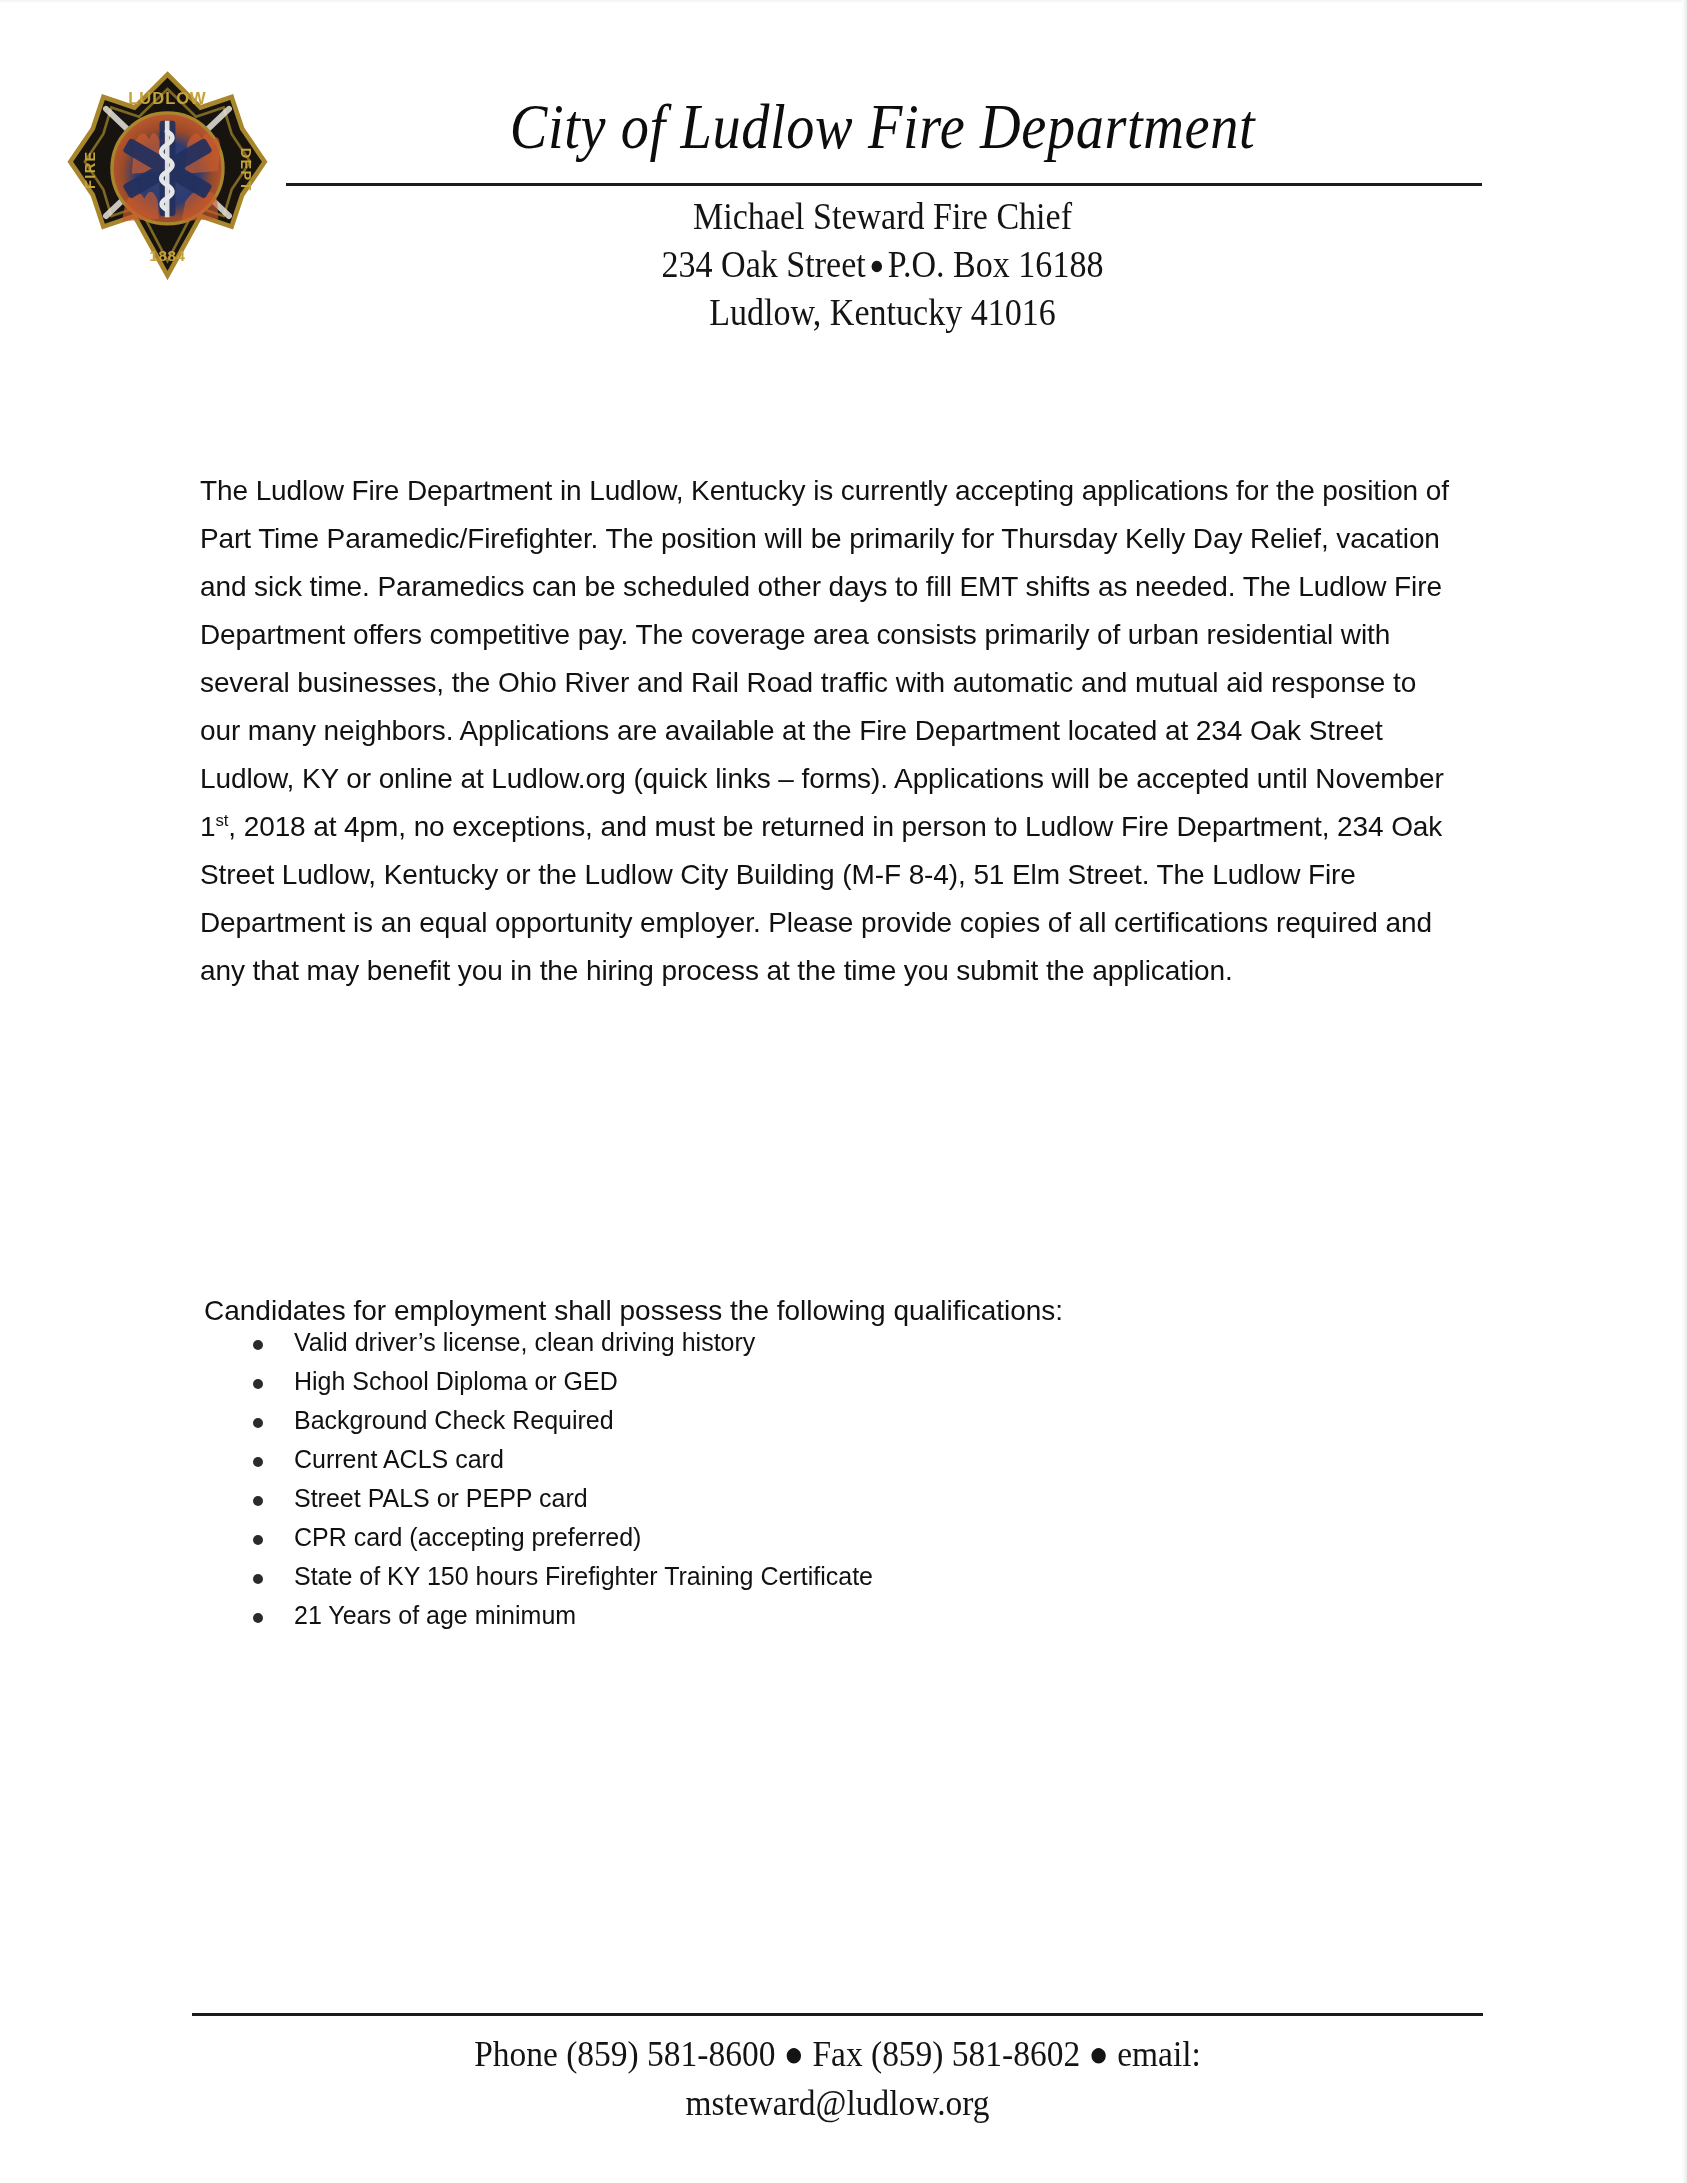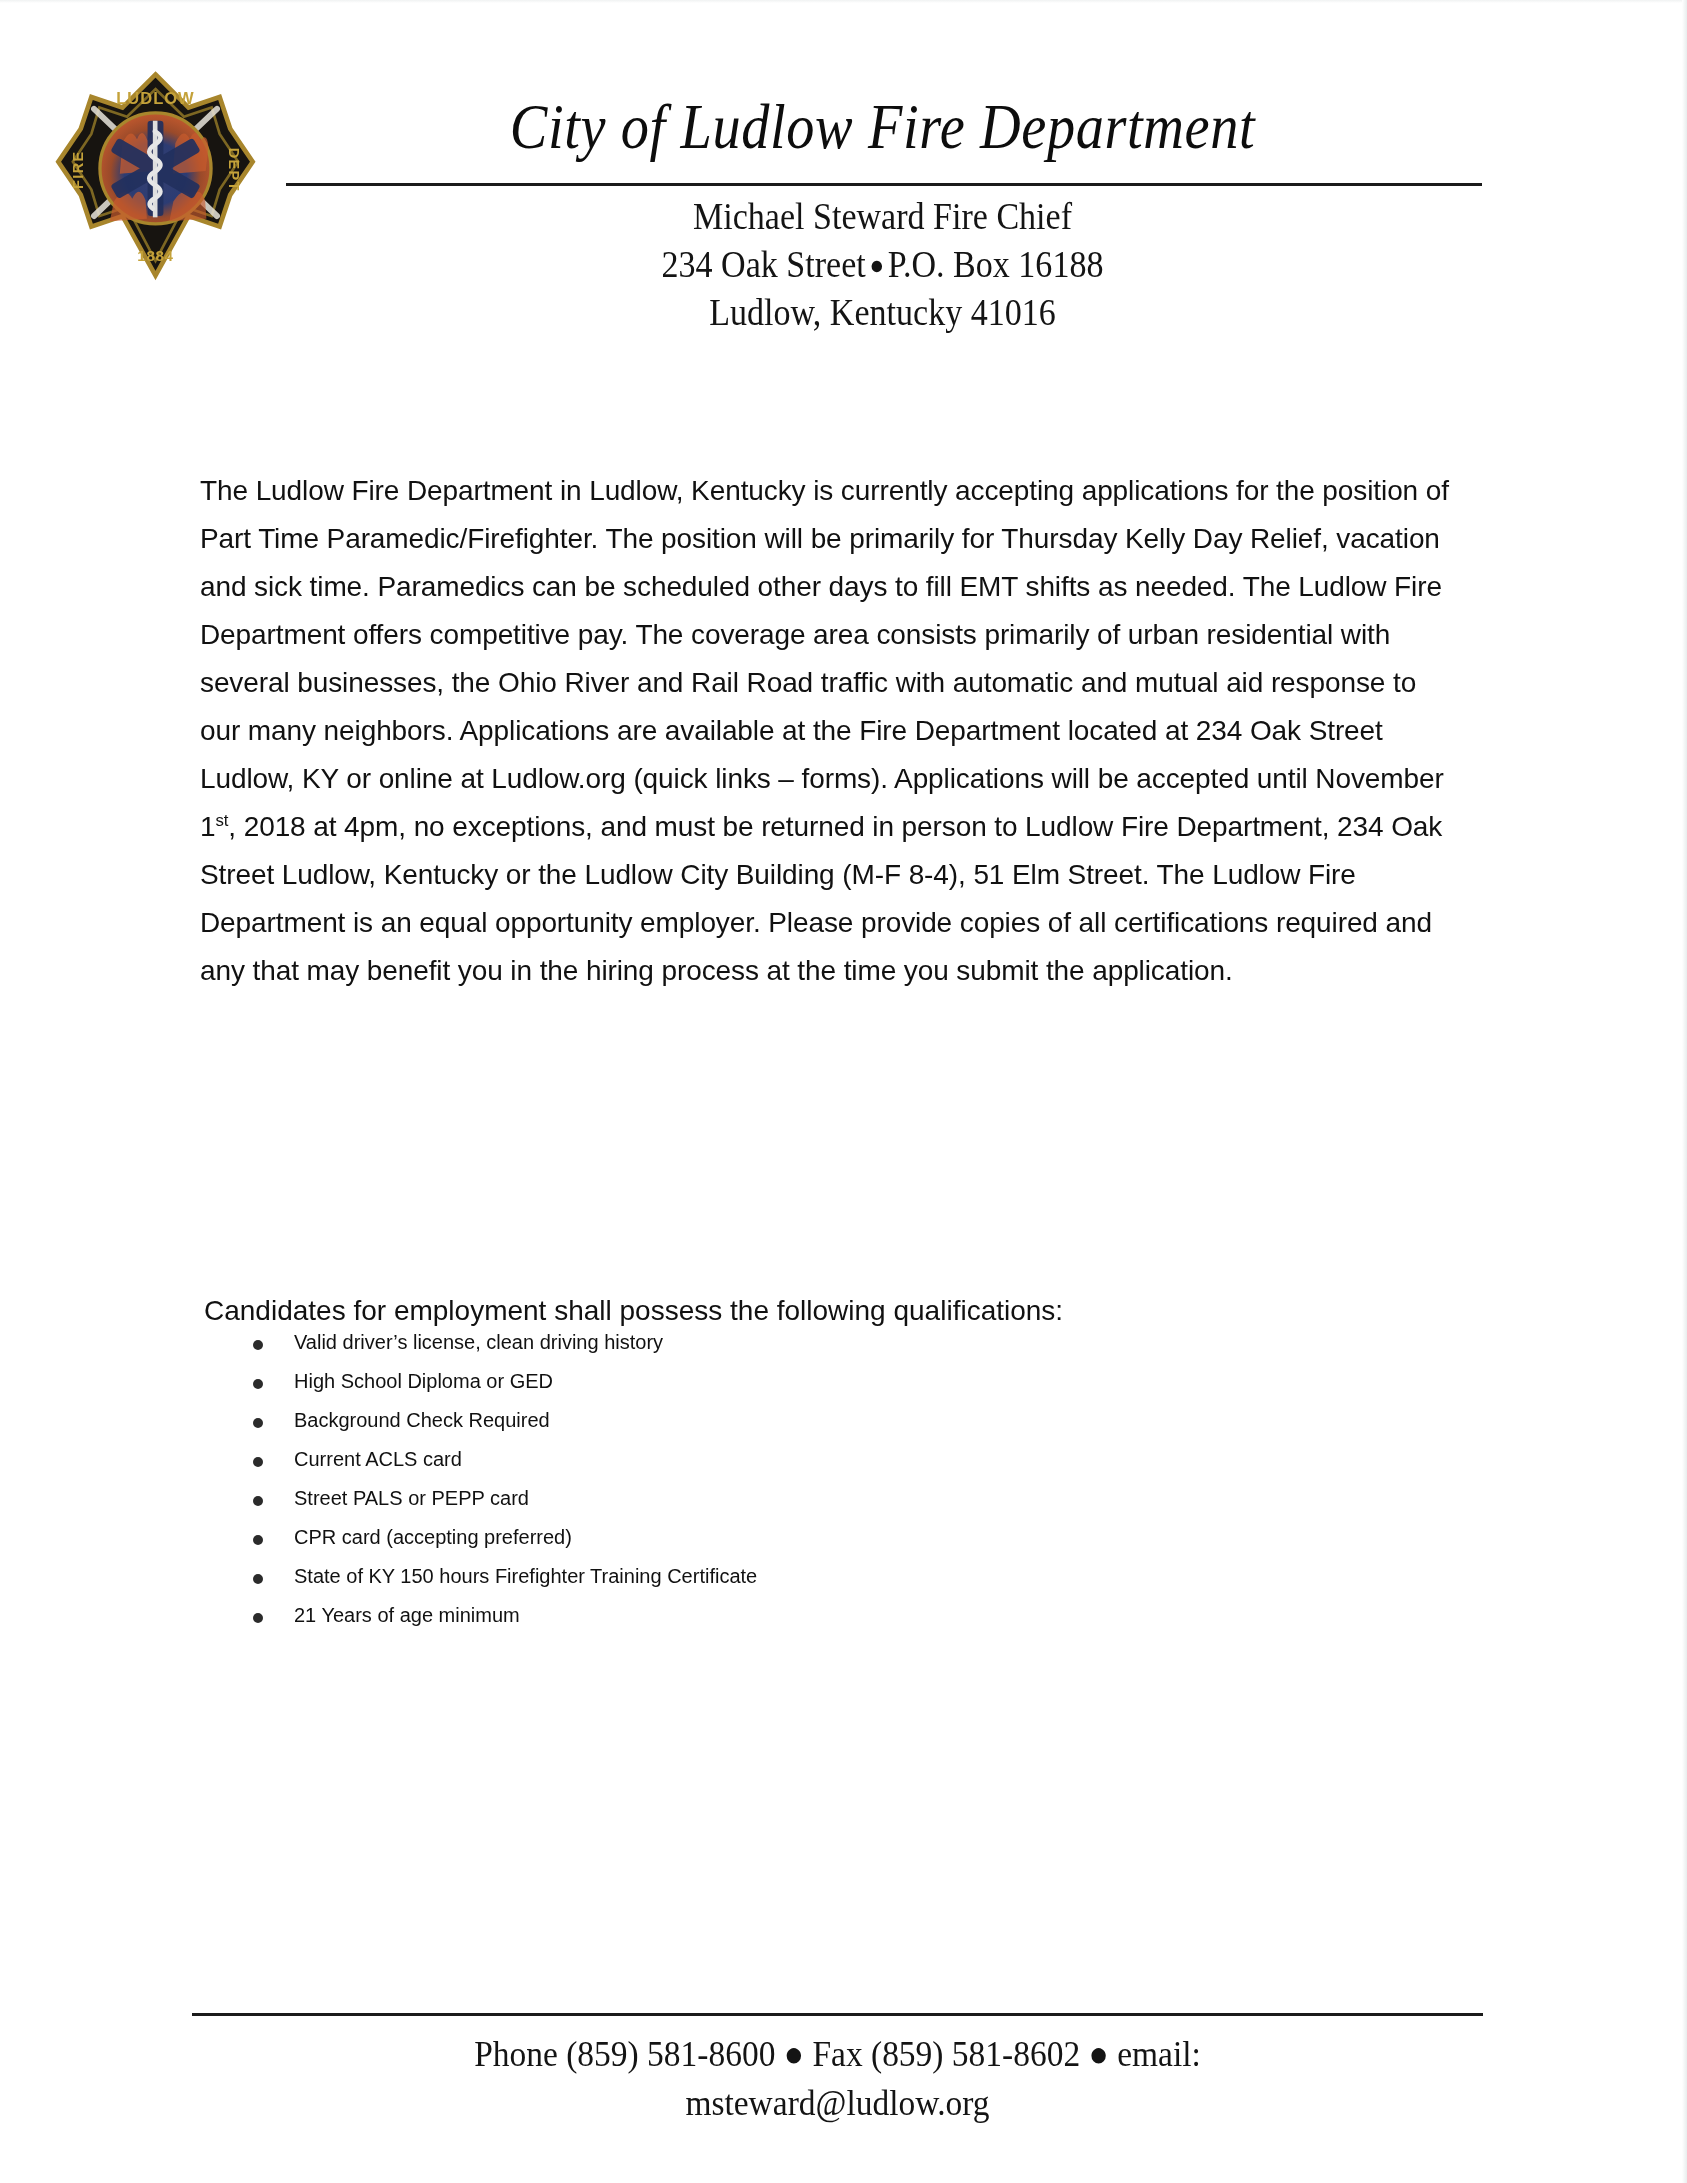--- a/index.html
+++ b/index.html
@@ -35,21 +35,21 @@
   
   .header {
     position: absolute;
     top: 0; left: 0;
     width: 1687px;
     height: 344px;
   }
 
   .logo-badge {
     position: absolute;
-    left: 53px;
+    left: 65px;
     top: 69px;
     width: 205px;
     height: 212px;
   }
   .logo-badge svg { display: block; width: 100%; height: 100%; }
 
   .letterhead-title {
     position: absolute;
     left: 284px;
     top: 93px;
@@ -136,21 +136,21 @@
     left: 0;
     top: 860px;
     width: 1264px;
     margin: 0;
     padding: 0;
     list-style: none;
   }
   .quals-list li {
     position: relative;
     font-family: "Liberation Sans", sans-serif;
-    font-size: 20px;
+    font-size: 25px;
     line-height: 39px;
     height: 39px;
     color: #111111;
     padding-left: 98px;
   }
   .quals-list li .bullet-dot {
     position: absolute;
     left: 57px;
     top: 16.5px;
     width: 10px;

